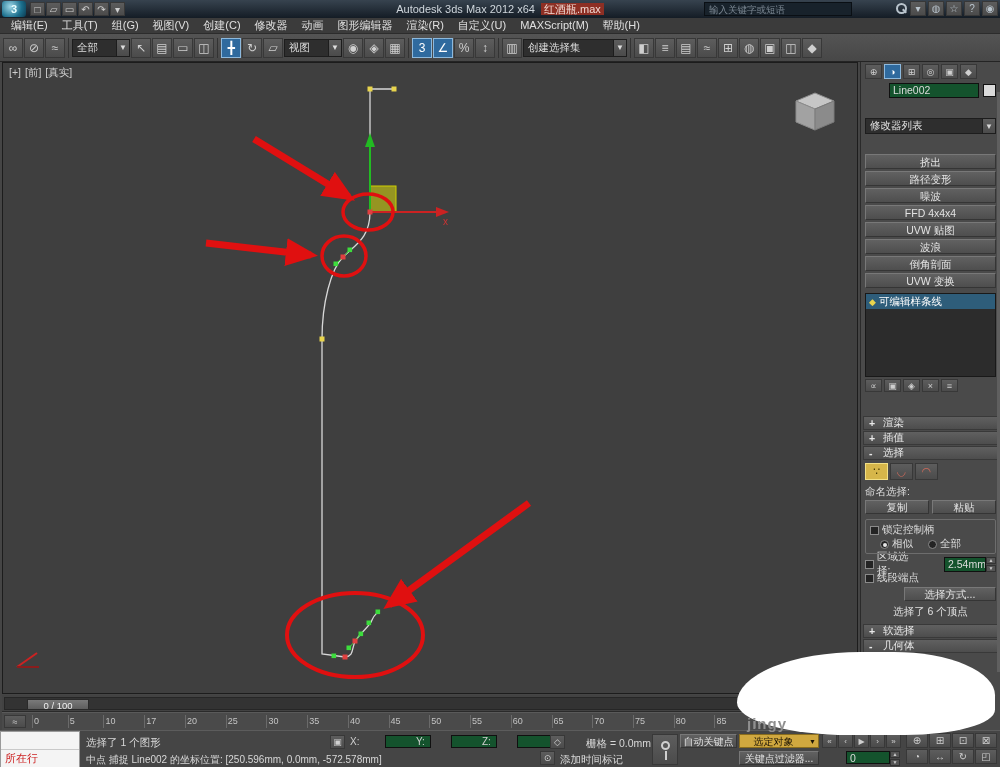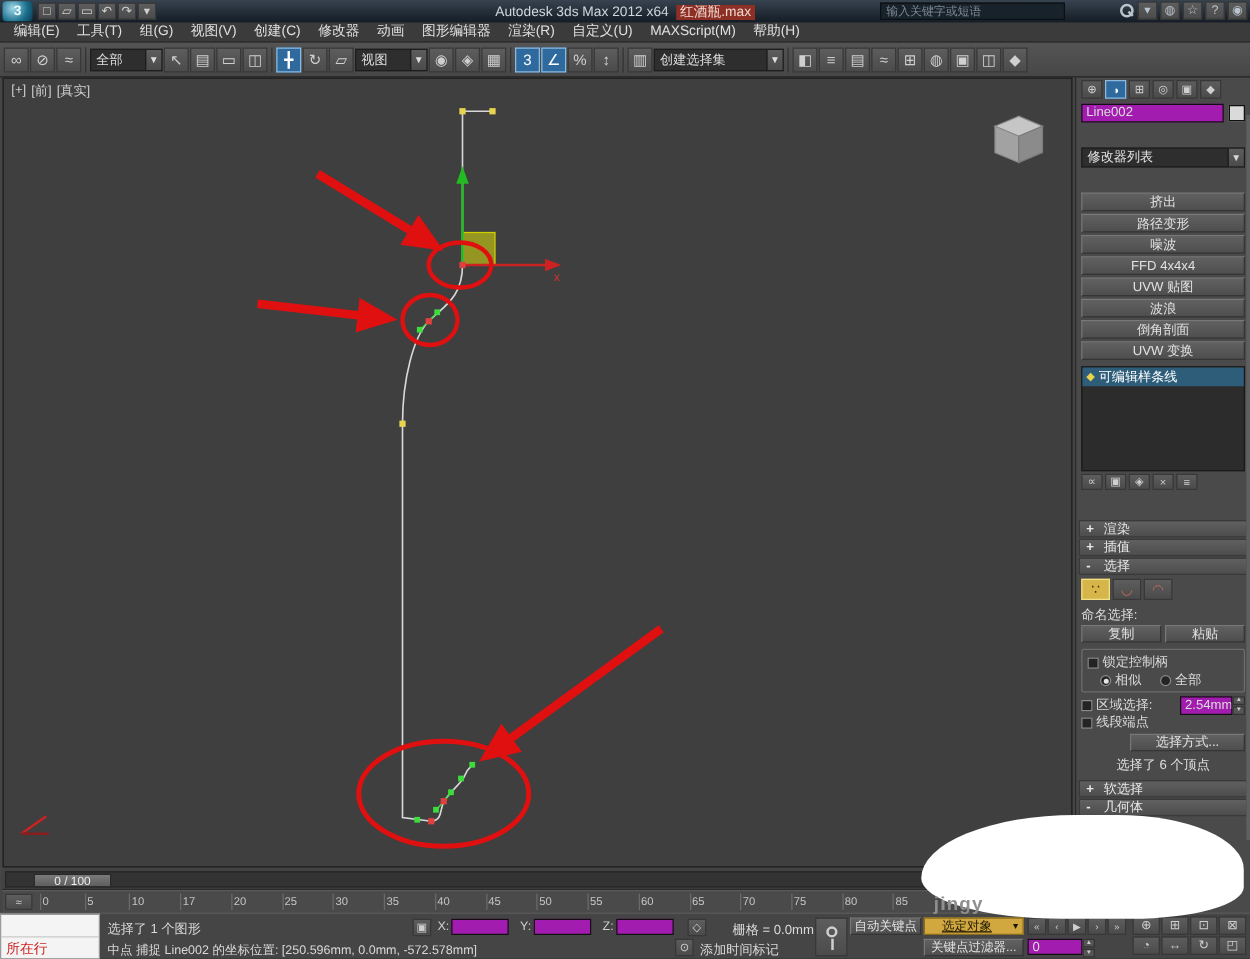--- a/index.html
+++ b/index.html
@@ -60,21 +60,21 @@
   .ruler-ticks{position:absolute;left:30px;right:4px;top:2px;display:flex;justify-content:space-between;}
   .tick{font-size:9px;color:#c4c4c4;border-left:1px solid #6a6a6a;padding-left:1px;line-height:13px;}
   .mini-curve{position:absolute;left:2px;top:2px;width:22px;height:13px;font-size:9px;}
 
   
   .panel{width:140px;height:668px;background:#4a4a4a;border-left:1px solid #2a2a2a;position:relative;font-size:11px;}
   .p-scroll{position:absolute;right:0;top:30px;width:3px;height:580px;background:#5f5f5f;}
   .p-tabs{display:flex;gap:2px;padding:2px 4px;height:19px;}
   .p-tabs .icn{width:17px;height:15px;font-size:9px;}
   .p-row{display:flex;gap:4px;align-items:center;padding:2px 4px;}
-  .dfield{background:#a21caf;border:1px solid #101010;color:#dcdcdc;font-size:10.5px;height:15px;line-height:13px;padding:0 3px;}
+  .dfield{background:#14532d;border:1px solid #101010;color:#dcdcdc;font-size:10.5px;height:15px;line-height:13px;padding:0 3px;margin-left:24px;}
   .name-field{flex:1;}
   .swatch{width:13px;height:13px;background:#dadada;border:1px solid #111;}
   .p-combo{margin:18px 4px;height:16px;background:#2e2e2e;border:1px solid #1d1d1d;display:flex;align-items:center;}
   .p-combo .lbl{flex:1;padding:0 4px;font-size:10.5px;color:#e2e2e2;}
   .p-combo .dda{width:13px;height:14px;background:linear-gradient(#5d5d5d,#4b4b4b);border-left:1px solid #1d1d1d;font-size:8px;
     display:flex;align-items:center;justify-content:center;}
   .p-modgrid{display:grid;grid-template-columns:1fr;gap:2px;padding:2px 4px;}
   .p-btn{background:linear-gradient(#616161,#4e4e4e);border:1px solid #353535;border-top-color:#787878;border-left-color:#787878;
     color:#e2e2e2;font-size:10.5px;text-align:center;}
   .modbtn{height:15px;line-height:14px;white-space:nowrap;overflow:hidden;}
@@ -115,21 +115,21 @@
   .sb-text{position:absolute;font-size:10.5px;color:#d8d8d8;white-space:nowrap;}
   .sb-icn{position:absolute;width:15px;height:14px;font-size:9px;}
   .xyz{position:absolute;display:flex;align-items:center;gap:2px;}
   .xyz .lab{font-size:10px;color:#cfcfcf;}
   .xyz .dfield{width:46px;height:13px;}
   .keybtn{position:absolute;left:652px;top:3px;width:26px;height:31px;display:flex;align-items:center;justify-content:center;}
   .keyglyph{position:relative;width:9px;height:9px;border:2px solid #cfcfcf;border-radius:50%;margin-bottom:9px;}
   .keyglyph::after{content:"";position:absolute;left:2px;top:8px;width:2px;height:9px;background:#cfcfcf;}
   .sbtn{position:absolute;height:14px;font-size:10px;line-height:13px;text-align:center;}
   .ylwbtn{background:#d0a83f;border:1px solid #8a6d1d;color:#1c1405;display:flex;align-items:center;}
-  .ylwbtn .lbl{flex:1;text-decoration:underline;}
+  .ylwbtn .lbl{flex:1;}
   .ylwbtn .dda{width:11px;font-size:7px;color:#1c1405;}
   .transport{position:absolute;left:822px;top:3px;display:flex;gap:1px;}
   .transport .icn{width:15px;height:14px;font-size:8px;}
   .timefield{position:absolute;left:822px;top:20px;display:flex;}
   .timefield .dfield{width:44px;height:13px;}
   .navgrid{position:absolute;left:906px;top:2px;display:grid;grid-template-columns:repeat(4,22px);grid-auto-rows:15px;gap:1px;}
   .navgrid .icn{width:22px;height:15px;font-size:10px;}
 
   
   .blob{position:absolute;left:737px;top:652px;width:258px;height:83px;background:#fff;z-index:60;

